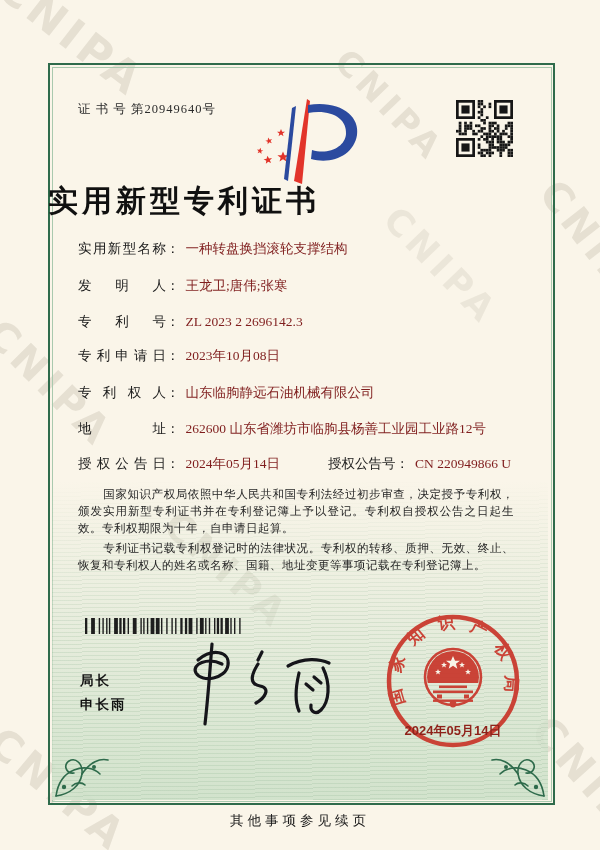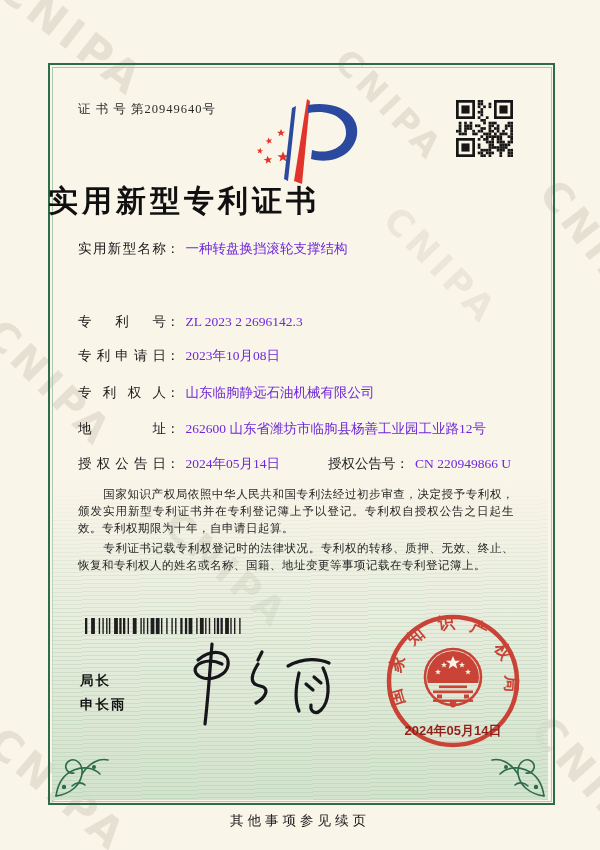--- a/index.html
+++ b/index.html
@@ -17,21 +17,21 @@
       mask:linear-gradient(to bottom,transparent 0,#000 45%);}
   .flourish{position:absolute;z-index:3;}
   .cert-no{position:absolute;left:78px;top:101px;font-size:12.5px;letter-spacing:1px;color:#2b2b2b;z-index:4;}
   .logo{position:absolute;left:252px;top:96px;z-index:4;}
   .qr{position:absolute;left:456px;top:100px;width:57px;height:57px;z-index:4;}
   .title{position:absolute;left:48px;top:181px;width:503px;text-align:left;font-size:30px;
          font-weight:700;letter-spacing:4px;color:#101010;z-index:4;}
   .frow{position:absolute;left:78px;width:460px;font-size:13.5px;line-height:19px;color:#1c1c1c;z-index:4;white-space:nowrap;}
   .flabel{display:inline-block;width:88px;text-align:justify;text-align-last:justify;vertical-align:top;}
   .fcolon{margin-right:6px;}
-  .fvalue{color:#6d28d9;text-align:center;}
+  .fvalue{color:#7f1d1d;text-align:center;}
   .fpair2{margin-left:48px;}
   .legal{position:absolute;left:78px;top:486px;width:452px;font-size:11.5px;line-height:17px;
          letter-spacing:0.5px;color:#262626;z-index:4;text-align:justify;}
   .legal p{margin:0 16px 3px 0;text-indent:2.2em;}
   .barcode{position:absolute;left:85px;top:618px;z-index:4;}
   .officer{position:absolute;left:80px;z-index:4;font-family:"Liberation Sans","DejaVu Sans",sans-serif;
            font-weight:700;font-size:13.5px;letter-spacing:2px;color:#111;text-align:center;}
   .officer-title{top:672px;} .officer-name{top:696px;}
   .signature{position:absolute;left:172px;top:640px;z-index:4;}
   .seal{position:absolute;left:383px;top:611px;z-index:5;opacity:0.93;}
@@ -241,20 +241,23 @@
       <rect x="0" y="38" width="19" height="19" fill="#161616"></rect>
       <rect x="2.7142857142857144" y="40.714285714285715" width="13.571428571428573" height="13.571428571428573" fill="#faf5e9"></rect>
       <rect x="5.428571428571429" y="43.42857142857143" width="8.142857142857142" height="8.142857142857142" fill="#161616"></rect>
     </svg>
 
   <div class="title">实用新型专利证书</div>
 
   <div class="frow" style="top:239px">
     <span class="flabel">实用新型名称</span><span class="fcolon">：</span><span class="fvalue">一种转盘换挡滚轮支撑结构</span>
   </div>
+  <div class="frow" style="top:276px">
+    <span class="flabel">发明人</span><span class="fcolon">：</span><span class="fvalue">王龙卫;唐伟;张寒</span>
+  </div>
   <div class="frow" style="top:312px">
     <span class="flabel">专利号</span><span class="fcolon">：</span><span class="fvalue">ZL 2023 2 2696142.3</span>
   </div>
   <div class="frow" style="top:346px">
     <span class="flabel">专利申请日</span><span class="fcolon">：</span><span class="fvalue">2023年10月08日</span>
   </div>
   <div class="frow" style="top:383px">
     <span class="flabel">专利权人</span><span class="fcolon">：</span><span class="fvalue">山东临朐静远石油机械有限公司</span>
   </div>
   <div class="frow" style="top:419px">

